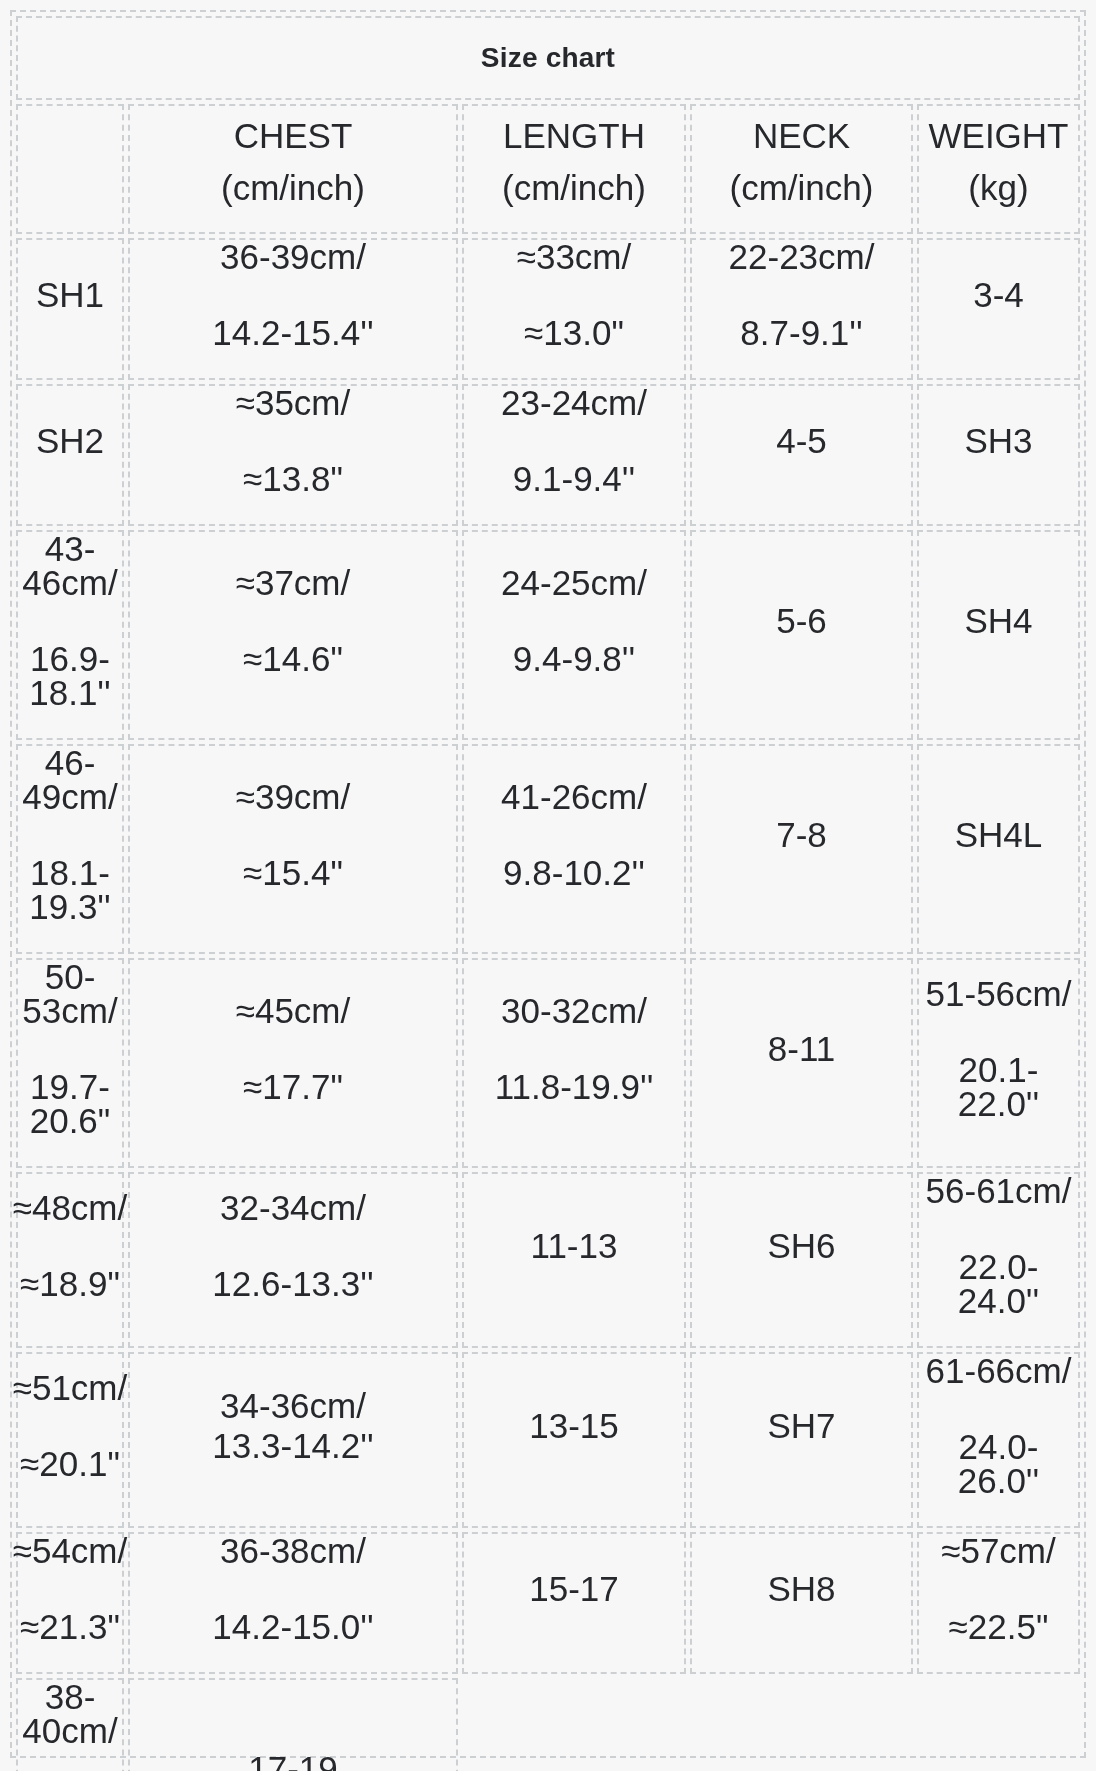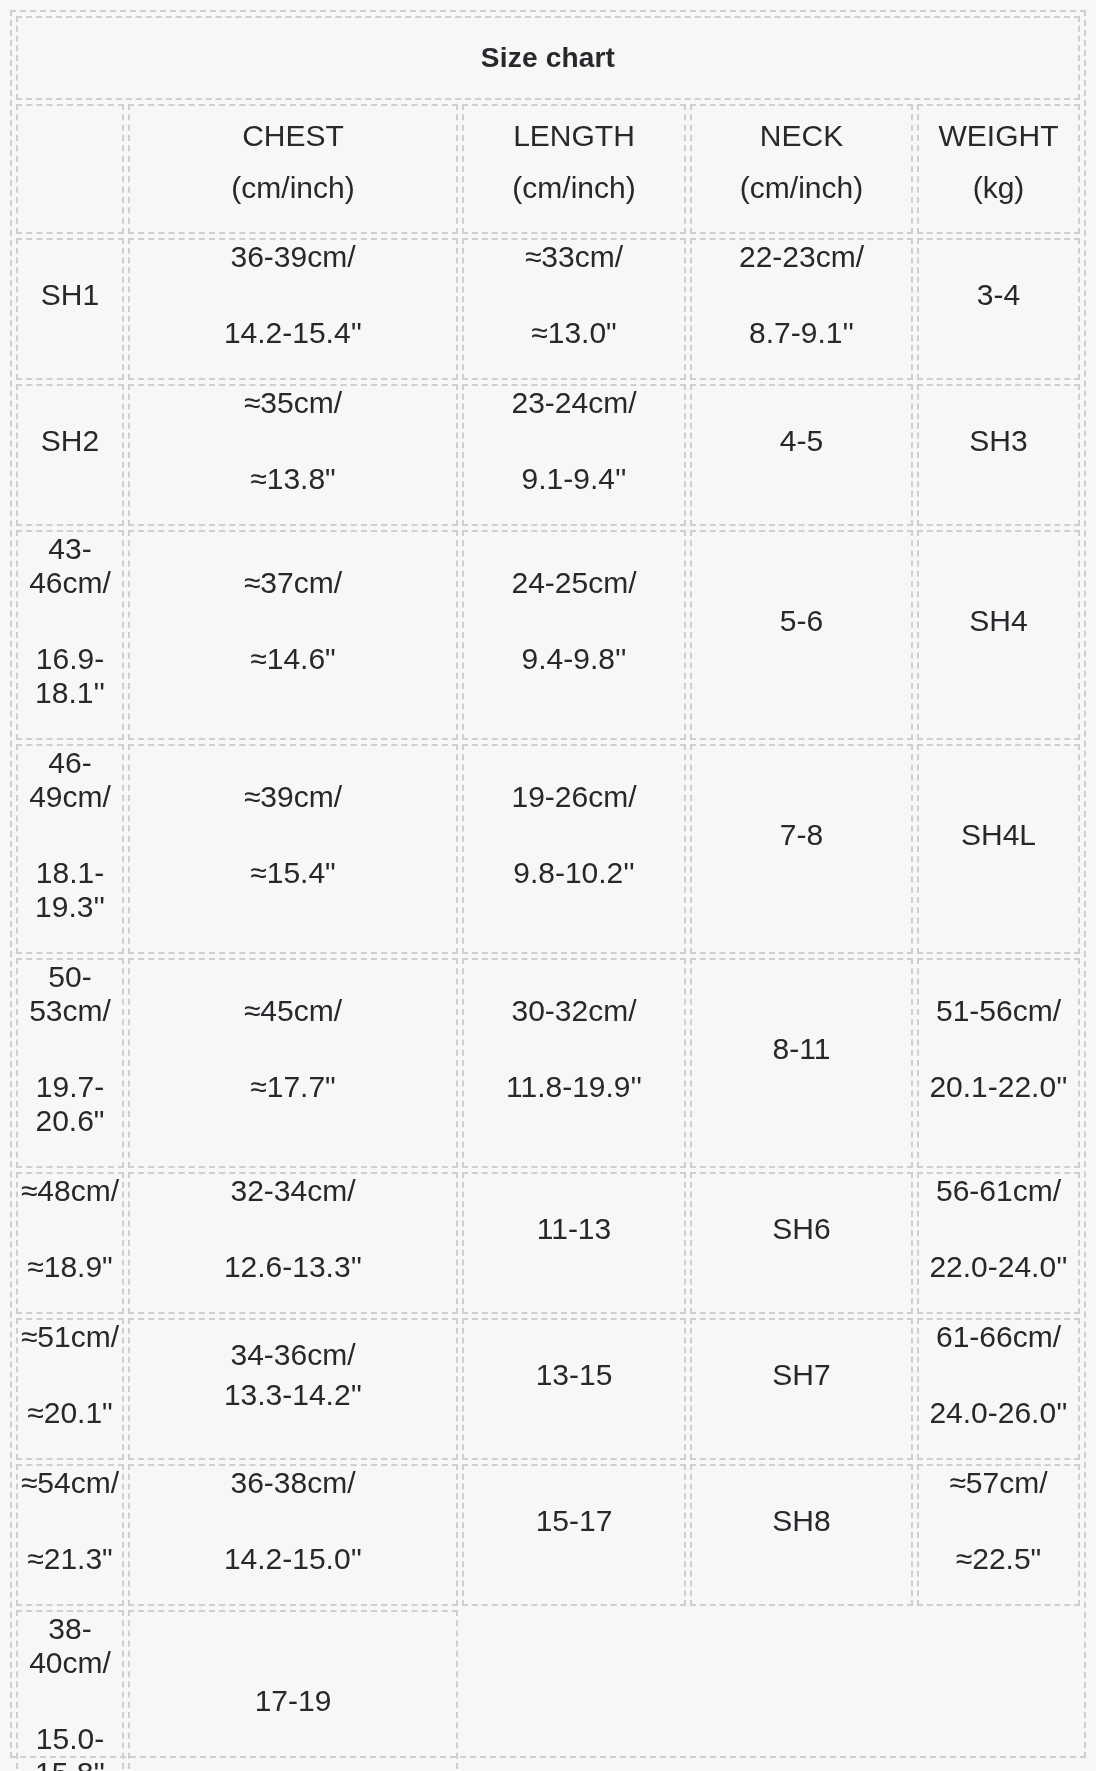--- a/index.html
+++ b/index.html
@@ -23,21 +23,21 @@
     gap:4px;
   }
   .cell{
     box-sizing:border-box;
     border:2px dashed #cdd0d3;
     display:flex;
     flex-direction:column;
     align-items:center;
     justify-content:center;
     text-align:center;
-    font-size:30px;
+    font-size:35px;
     line-height:34px;
   }
   .title-cell{
     grid-column:1 / -1;
     font-size:28px;
     font-weight:700;
     letter-spacing:.2px;
   }
   .header-cell{gap:18px;padding-bottom:14px;}
   .data-cell{gap:42px;padding-bottom:28px;}
@@ -129,21 +129,21 @@
   </div>
   <div class="cell data-cell">
     <span>46-49cm/</span>
     <span>18.1-19.3''</span>
   </div>
   <div class="cell data-cell">
     <span>≈39cm/</span>
     <span>≈15.4"</span>
   </div>
   <div class="cell data-cell">
-    <span>19-26cm/</span>
+    <span>41-26cm/</span>
     <span>9.8-10.2''</span>
   </div>
   <div class="cell data-cell">
     <span>7-8</span>
   </div>
 
   <div class="cell label-cell">
     <span>SH4L</span>
   </div>
   <div class="cell data-cell">

